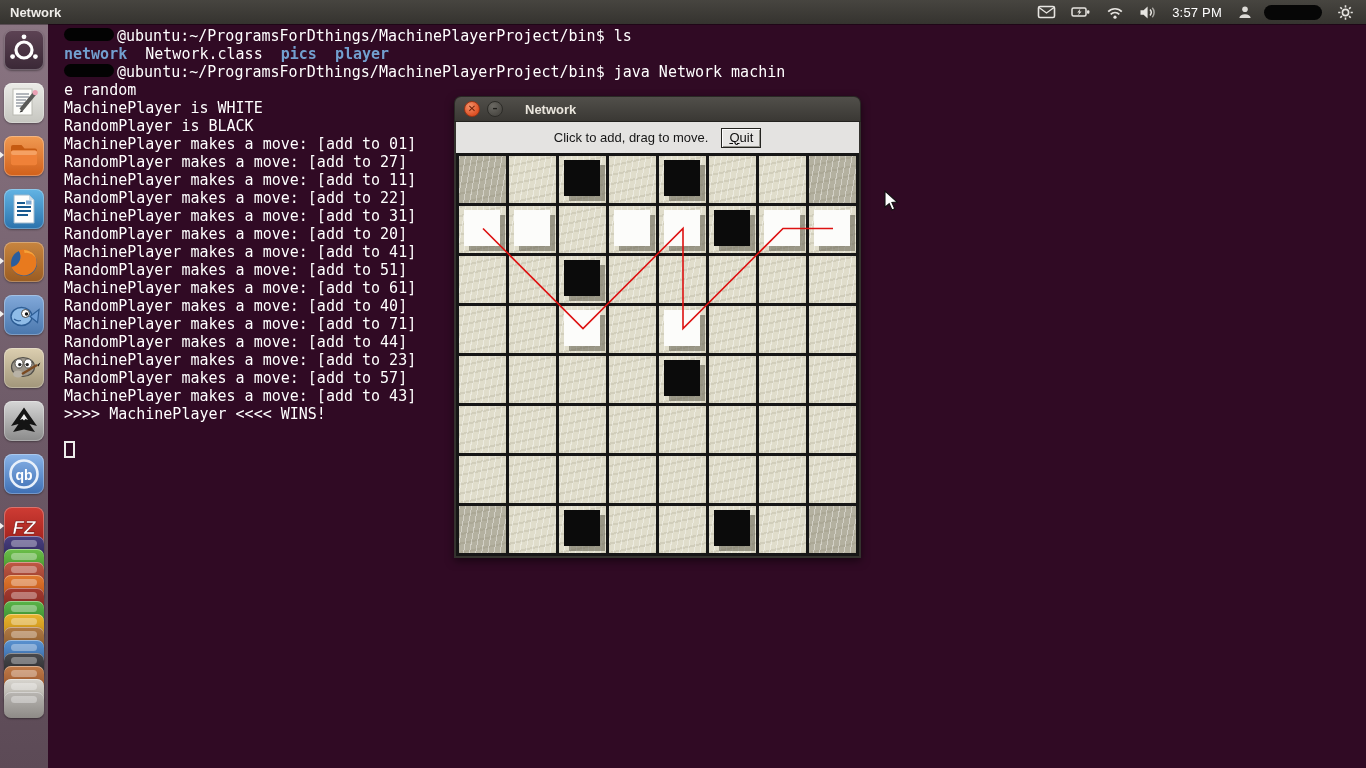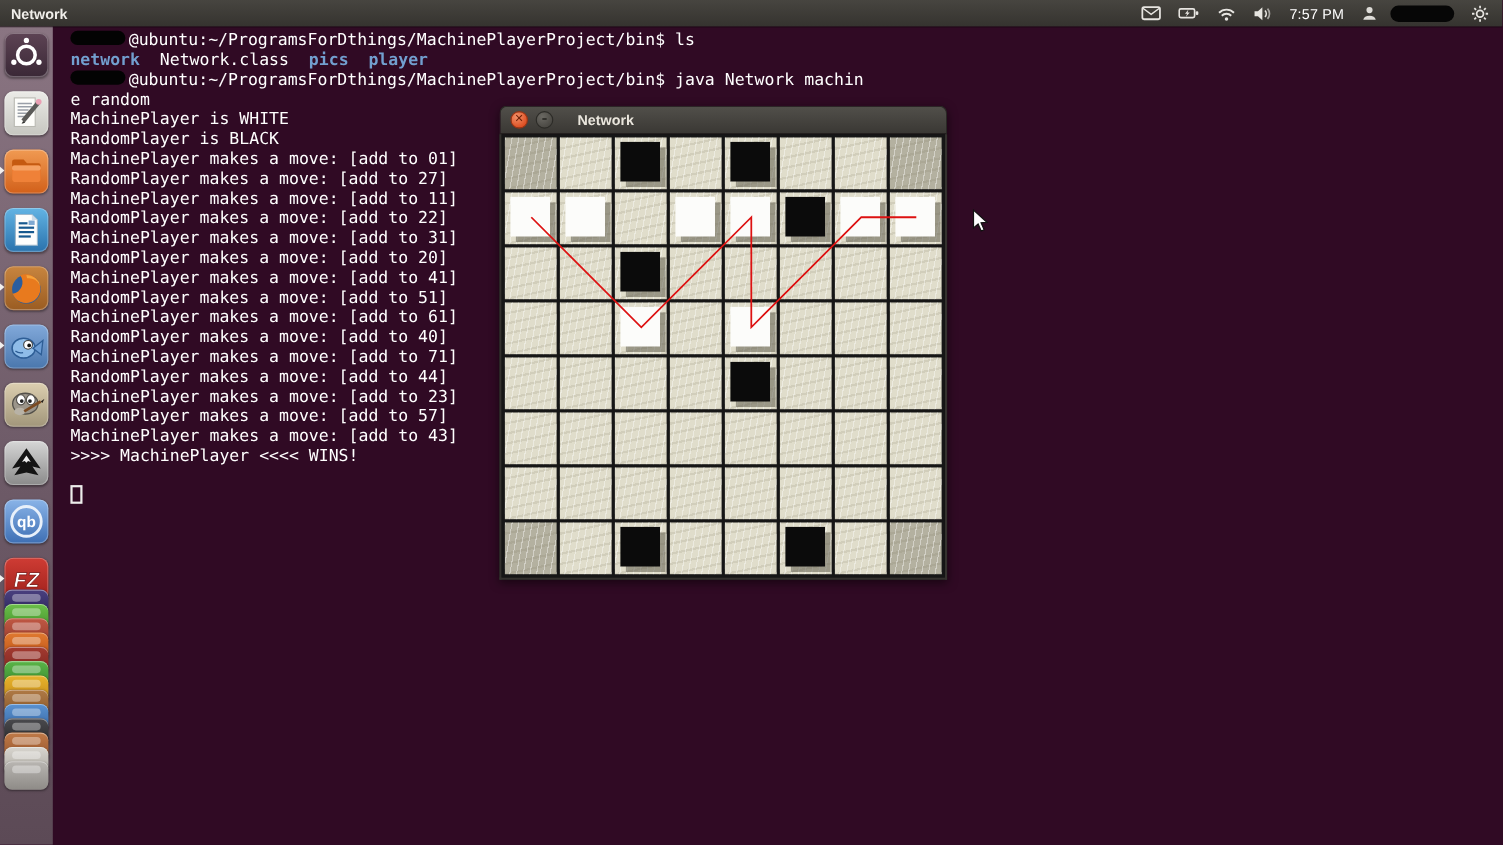--- a/index.html
+++ b/index.html
@@ -108,21 +108,21 @@
           <circle cx="9" cy="12.2" r="1.6" fill="#e7e5e1"></circle>
         </svg>
     </span>
     <span>
       <svg width="18" height="15" viewBox="0 0 18 15">
           <path d="M1.5,5.2 H4.6 L8.6,1.6 V13.4 L4.6,9.8 H1.5 Z" fill="#e7e5e1"></path>
           <path d="M11,4.6 a4.3,4.3 0 0 1 0,5.8" fill="none" stroke="#e7e5e1" stroke-width="1.5"></path>
           <path d="M13.3,2.8 a7,7 0 0 1 0,9.4" fill="none" stroke="#a8a6a2" stroke-width="1.5"></path>
         </svg>
     </span>
-    <span class="clock">7:57 PM</span>
+    <span class="clock">3:57 PM</span>
     <span>
       <svg width="16" height="16" viewBox="0 0 16 16">
           <circle cx="8" cy="5.2" r="2.8" fill="#dddbd7"></circle>
           <path d="M2.3,14 a5.8,4.6 0 0 1 11.4,0 Z" fill="#dddbd7"></path>
         </svg>
     </span>
     <span class="redact-lg"></span>
     <span>
       <svg width="17" height="17" viewBox="0 0 17 17">
           <g stroke="#e7e5e1" stroke-width="1.6" fill="none">
@@ -267,20 +267,24 @@
 <div class="terminal"><div><span class="seg-r"></span><span>@ubuntu:~/ProgramsForDthings/MachinePlayerProject/bin$ ls</span></div><div><span class="seg-b">network</span><span>  Network.class  </span><span class="seg-b">pics</span><span>  </span><span class="seg-b">player</span></div><div><span class="seg-r"></span><span>@ubuntu:~/ProgramsForDthings/MachinePlayerProject/bin$ java Network machin</span></div><div><span>e random</span></div><div><span>MachinePlayer is WHITE</span></div><div><span>RandomPlayer is BLACK</span></div><div><span>MachinePlayer makes a move: [add to 01]</span></div><div><span>RandomPlayer makes a move: [add to 27]</span></div><div><span>MachinePlayer makes a move: [add to 11]</span></div><div><span>RandomPlayer makes a move: [add to 22]</span></div><div><span>MachinePlayer makes a move: [add to 31]</span></div><div><span>RandomPlayer makes a move: [add to 20]</span></div><div><span>MachinePlayer makes a move: [add to 41]</span></div><div><span>RandomPlayer makes a move: [add to 51]</span></div><div><span>MachinePlayer makes a move: [add to 61]</span></div><div><span>RandomPlayer makes a move: [add to 40]</span></div><div><span>MachinePlayer makes a move: [add to 71]</span></div><div><span>RandomPlayer makes a move: [add to 44]</span></div><div><span>MachinePlayer makes a move: [add to 23]</span></div><div><span>RandomPlayer makes a move: [add to 57]</span></div><div><span>MachinePlayer makes a move: [add to 43]</span></div><div><span>&gt;&gt;&gt;&gt; MachinePlayer &lt;&lt;&lt;&lt; WINS!</span></div></div>
 <div class="term-cursor"></div>
 
 <div class="netwin">
   <div class="titlebar">
     <span class="wbtn wbtn-close">✕</span>
     <span class="wbtn wbtn-min">–</span>
     <span class="wtitle">Network</span>
   </div>
   <div class="winbody">
+    <div class="toolbar">
+      <span class="hint">Click to add, drag to move.</span>
+      <button class="quit-btn"><span class="mn">Q</span><span>uit</span></button>
+    </div>
     <div class="board">
         <div class="cell corner" style="left: 3px; top: 3px;"></div>
         <div class="cell" style="left: 53px; top: 3px;"></div>
         <div class="cell" style="left: 103px; top: 3px;"></div>
         <div class="cell" style="left: 153px; top: 3px;"></div>
         <div class="cell" style="left: 203px; top: 3px;"></div>
         <div class="cell" style="left: 253px; top: 3px;"></div>
         <div class="cell" style="left: 303px; top: 3px;"></div>
         <div class="cell corner" style="left: 353px; top: 3px;"></div>
         <div class="cell" style="left: 3px; top: 53px;"></div>

